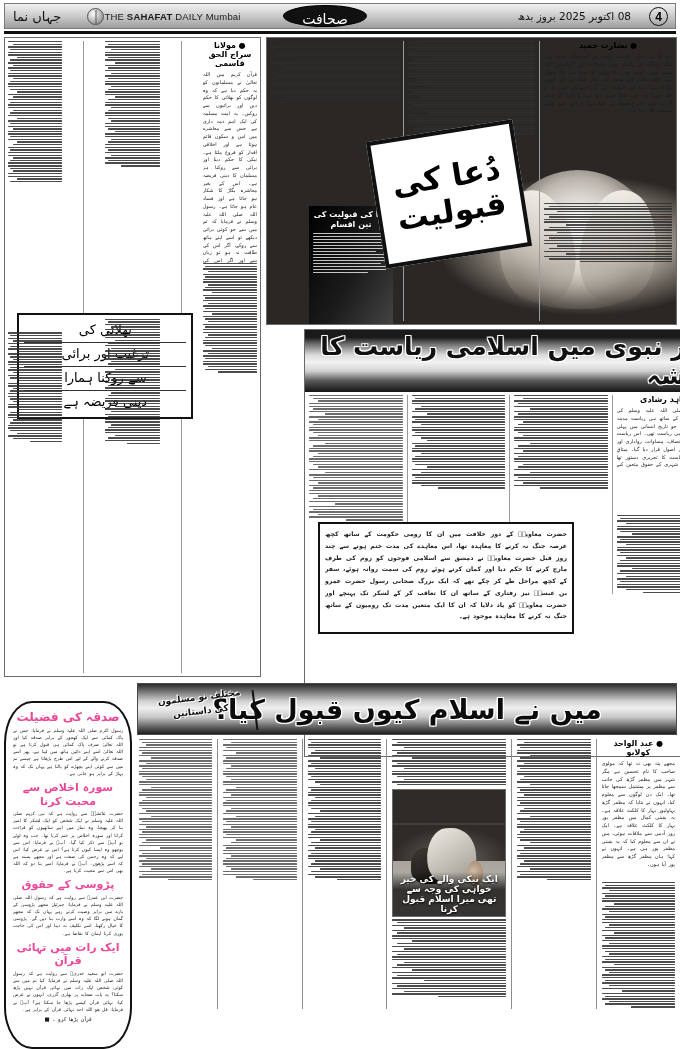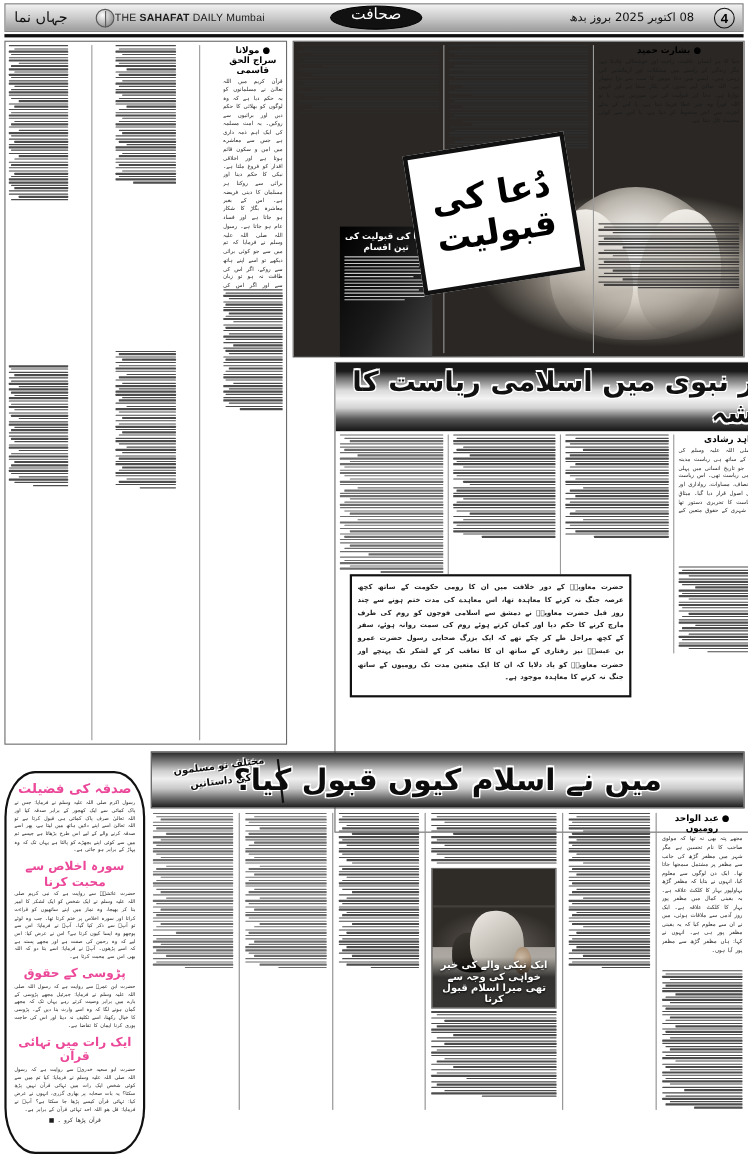--- a/index.html
+++ b/index.html
@@ -29,23 +29,23 @@
     background: radial-gradient(circle at 35% 32%, #fdfdfd 0%, #bdbdbd 48%, #6f6f6f 100%);
     border:1px solid #555; position: relative;
   }
   .mh-globe::after{
     content:""; position:absolute; left:50%; top:1px; width:1px; height:15px;
     background:#5a5a5a; transform:translateX(-.5px);
   }
   .mh-eng { font-family:"Liberation Sans", sans-serif; font-size:9.5px; color:#1a1a1a; letter-spacing:.2px;}
   .mh-eng b { font-weight:700; }
   .mh-logo {
-    position:absolute; left:295px; top:1px; width:84px; height:22px;
+    position:absolute; left:278px; top:1px; width:84px; height:22px;
     background:#111; border-radius:50%/50%; border:1px solid #000;
-    display:flex; align-items:flex-start; justify-content:center;
+    display:flex; align-items:flex-end; justify-content:center;
   }
   .mh-logo span { color:#fff; font-size:14px; font-family:"DejaVu Sans", sans-serif; direction:rtl; line-height:1;}
   .mh-date {
     position:absolute; right:44px; top:0; height:100%;
     display:flex; align-items:center; font-size:10.5px; color:#111;
     font-family:"DejaVu Sans", sans-serif; direction:rtl;
   }
   .mh-pageno {
     position:absolute; right:7px; top:3px; width:19px; height:19px;
     border:1.6px solid #111; border-radius:50%;
@@ -357,20 +357,26 @@
               <i class="s1"></i>
               <i class="s2"></i>
             <i class="s1"></i>
               <i class="s3"></i>
               <i class="s1"></i>
               <i class="s2"></i>
               <i class="s1"></i>
               <i class="s5"></i>
           </div>
 
+          <div class="quotebox" style="position:absolute; left:-88px; top:268px; width:176px;">
+            <div class="q-line">بھلائی کی</div>
+            <div class="q-line">ترغیب اور برائی</div>
+            <div class="q-line">سے روکنا ہمارا</div>
+            <div class="q-line">دینی فریضہ ہے</div>
+          </div>
 
           <div class="lines dense" style="margin-top:152px">
             <i class="s1"></i>
               <i class="s2"></i>
               <i class="s1"></i>
               <i class="s3"></i>
               <i class="s1"></i>
               <i class="s2"></i>
             <i class="s1"></i>
               <i class="s1"></i>
@@ -866,21 +872,21 @@
       <div class="a3-band">
         <div class="sep"></div>
         <div class="h3s">مختلف نو مسلموں کی داستانیں</div>
         <div class="h3t">میں نے اسلام کیوں قبول کیا؟</div>
       </div>
 
       <div class="a3-body">
         <div class="a3-cols">
 
           <div class="col">
-            <div class="byline">● عبد الواحد رومیوں</div>
+            <div class="byline">● عبد الواحد کولابو</div>
             <div class="urdu-mini" style="height:122px">مجھے پتہ بھی نہ تھا کہ مولوی صاحب کا نام تحسین ہے مگر شہر میں مظفر گڑھ کی جانب سے مظفر پر مشتمل سمجھا جاتا تھا۔ ایک دن لوگوں سے معلوم کیا، انہوں نے بتایا کہ مظفر گڑھ بہاولپور بہار کا کلکٹ علاقہ ہے۔ یہ یقینی کمال میں مظفر پور بہار کا کلکٹ علاقہ ہے۔ ایک روز آدمی سے ملاقات ہوئی، میں نے ان سے معلوم کیا کہ یہ یقینی مظفر پور ہی ہے۔ انہوں نے کہا: ہاں مظفر گڑھ سے مظفر پور آیا ہوں۔</div>
             <div class="lines dense">
               <i class="s1"></i>
                 <i class="s2"></i>
                 <i class="s1"></i>
                 <i class="s3"></i>
                 <i class="s1"></i>
                 <i class="s2"></i>
               <i class="s1"></i>
                 <i class="s1"></i>

